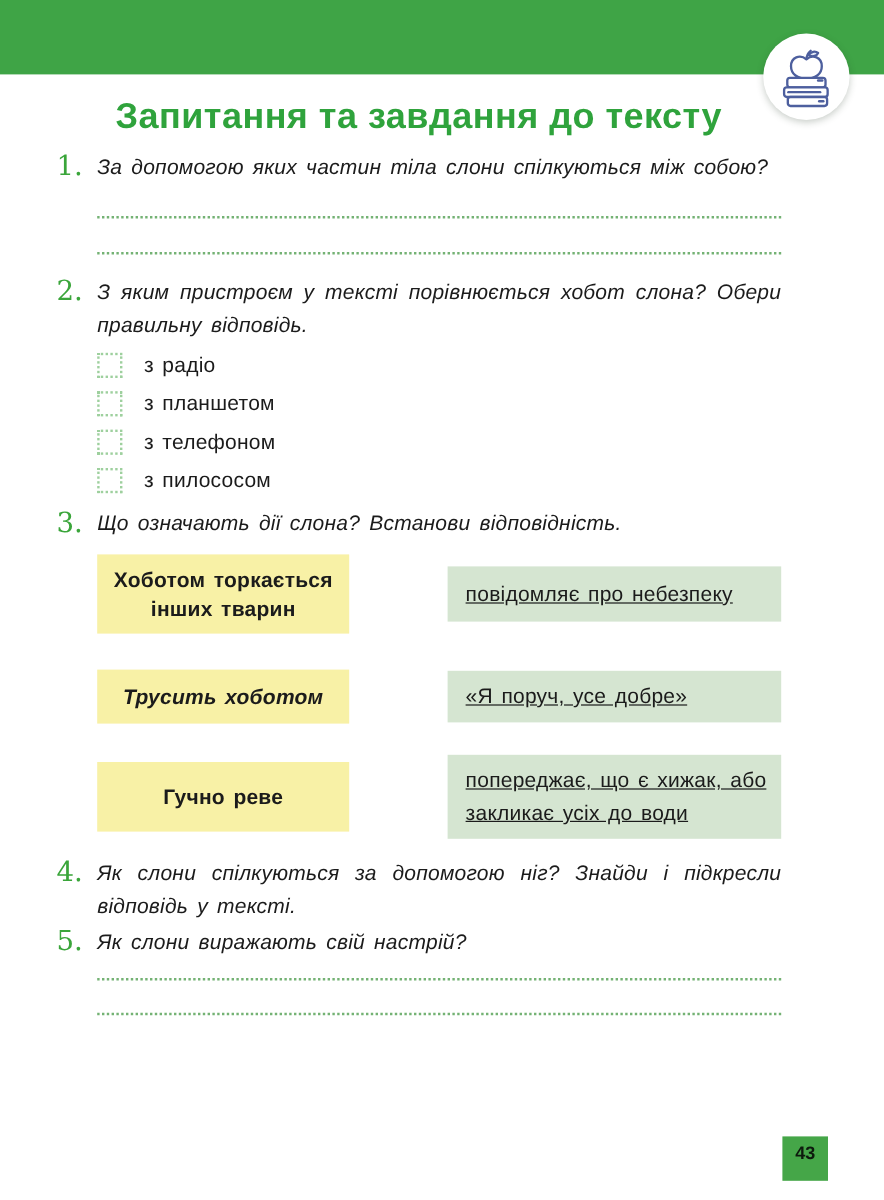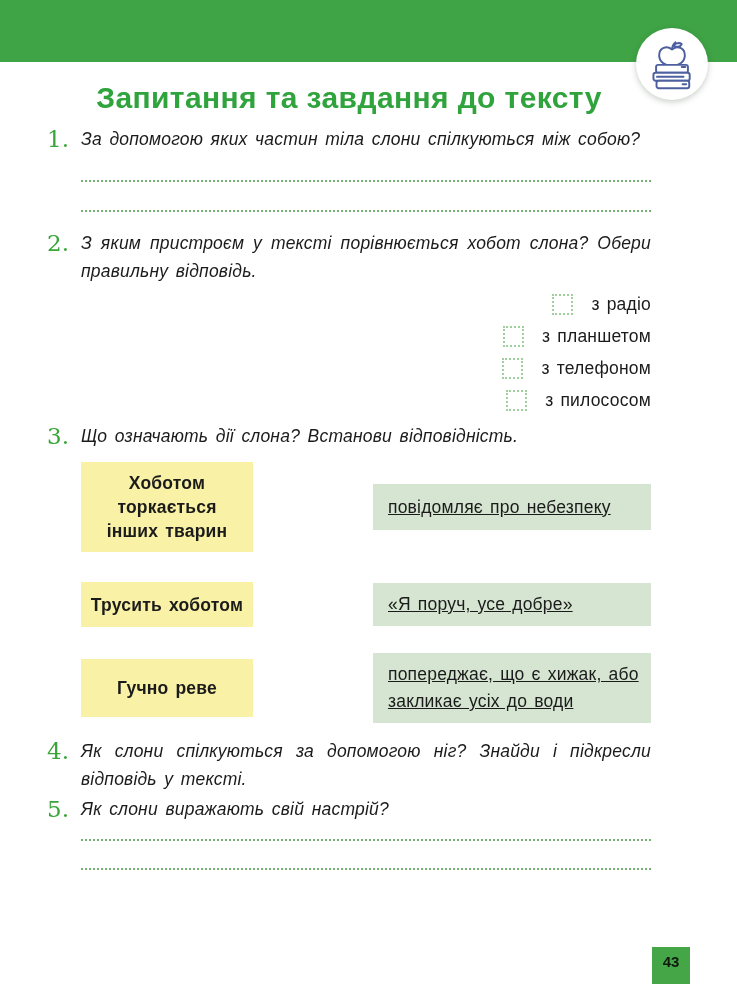--- a/index.html
+++ b/index.html
@@ -52,41 +52,41 @@
   .q5{margin-top:2px;}
   .write-line{
     margin-left:34px;width:570px;height:3px;
     border-bottom:2px dotted var(--dotted-line);
   }
   .wl-a{margin-top:26px;}
   .wl-b{margin-top:27px;}
   .wl-c{margin-top:15px;}
   .wl-d{margin-top:26px;}
   .options{margin-top:9px;margin-left:34px;}
-  .option-row{display:flex;align-items:center;margin-bottom:11px;height:21px;justify-content:flex-end;}
+  .option-row{display:flex;align-items:center;margin-bottom:11px;height:21px;}
   .checkbox{
     width:21px;height:21px;background:#fff;
     border:2px dotted var(--checkbox-border);
   }
   .option-label{margin-left:18px;font-size:17.5px;letter-spacing:.2px;word-spacing:2px;}
   .match{margin-top:12px;margin-left:34px;width:570px;}
   .match-row{
     display:flex;justify-content:space-between;align-items:center;
   }
   .mr-1{min-height:62px;margin-bottom:30px;}
   .mr-2{min-height:45px;margin-bottom:26px;}
   .mr-3{min-height:62px;gap:28px;}
   .ybox{
-    width:172px;background:var(--box-yellow);
+    width:210px;background:var(--box-yellow);
     display:flex;align-items:center;justify-content:center;
     text-align:center;font-weight:bold;font-size:17.5px;line-height:24px;
     padding:9px 8px;letter-spacing:.2px;word-spacing:2px;
   }
   .mr-1 .ybox{min-height:62px;}
-  .mr-2 .ybox{min-height:45px;}
+  .mr-2 .ybox{min-height:45px;font-style:italic;}
   .mr-3 .ybox{min-height:58px;}
   .gbox{
     width:278px;background:var(--box-sage);
     display:flex;align-items:center;
     font-size:17.5px;line-height:27px;
     padding:8px 10px 8px 15px;letter-spacing:.2px;word-spacing:2px;text-decoration:underline;
   }
   .mr-1 .gbox{min-height:46px;}
   .mr-2 .gbox{min-height:40px;}
   .mr-3 .gbox{min-height:62px;}

